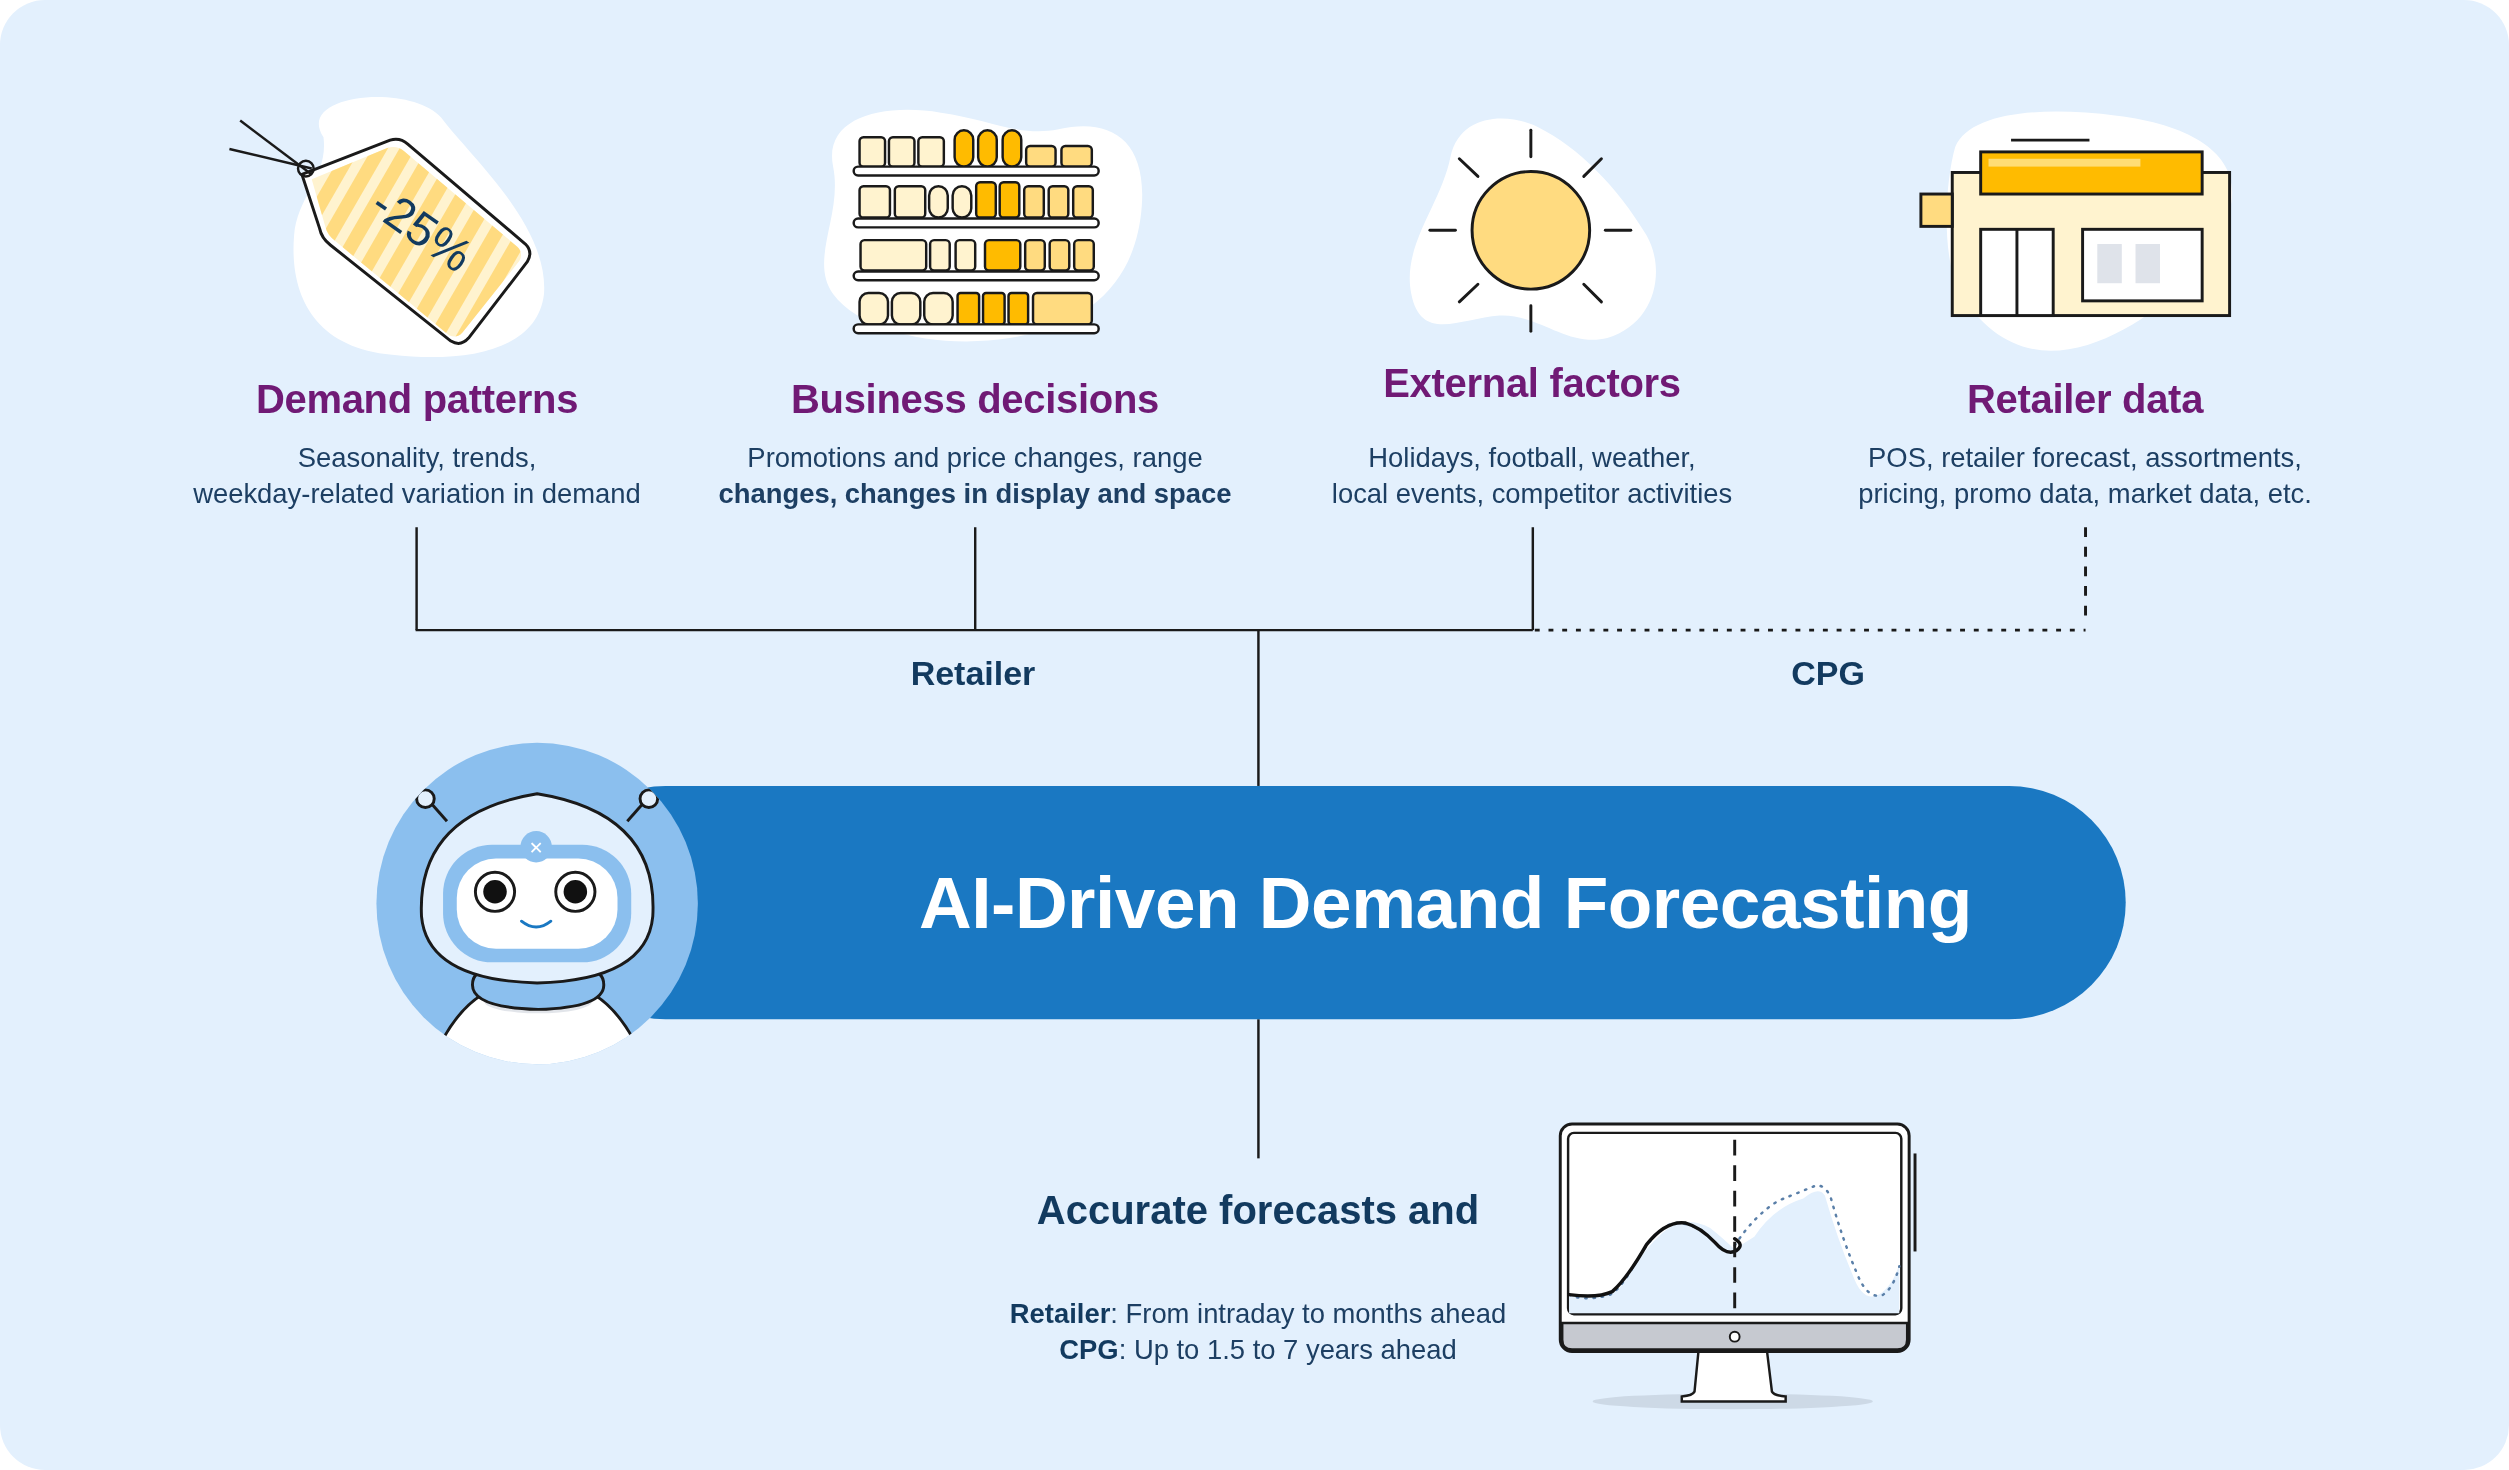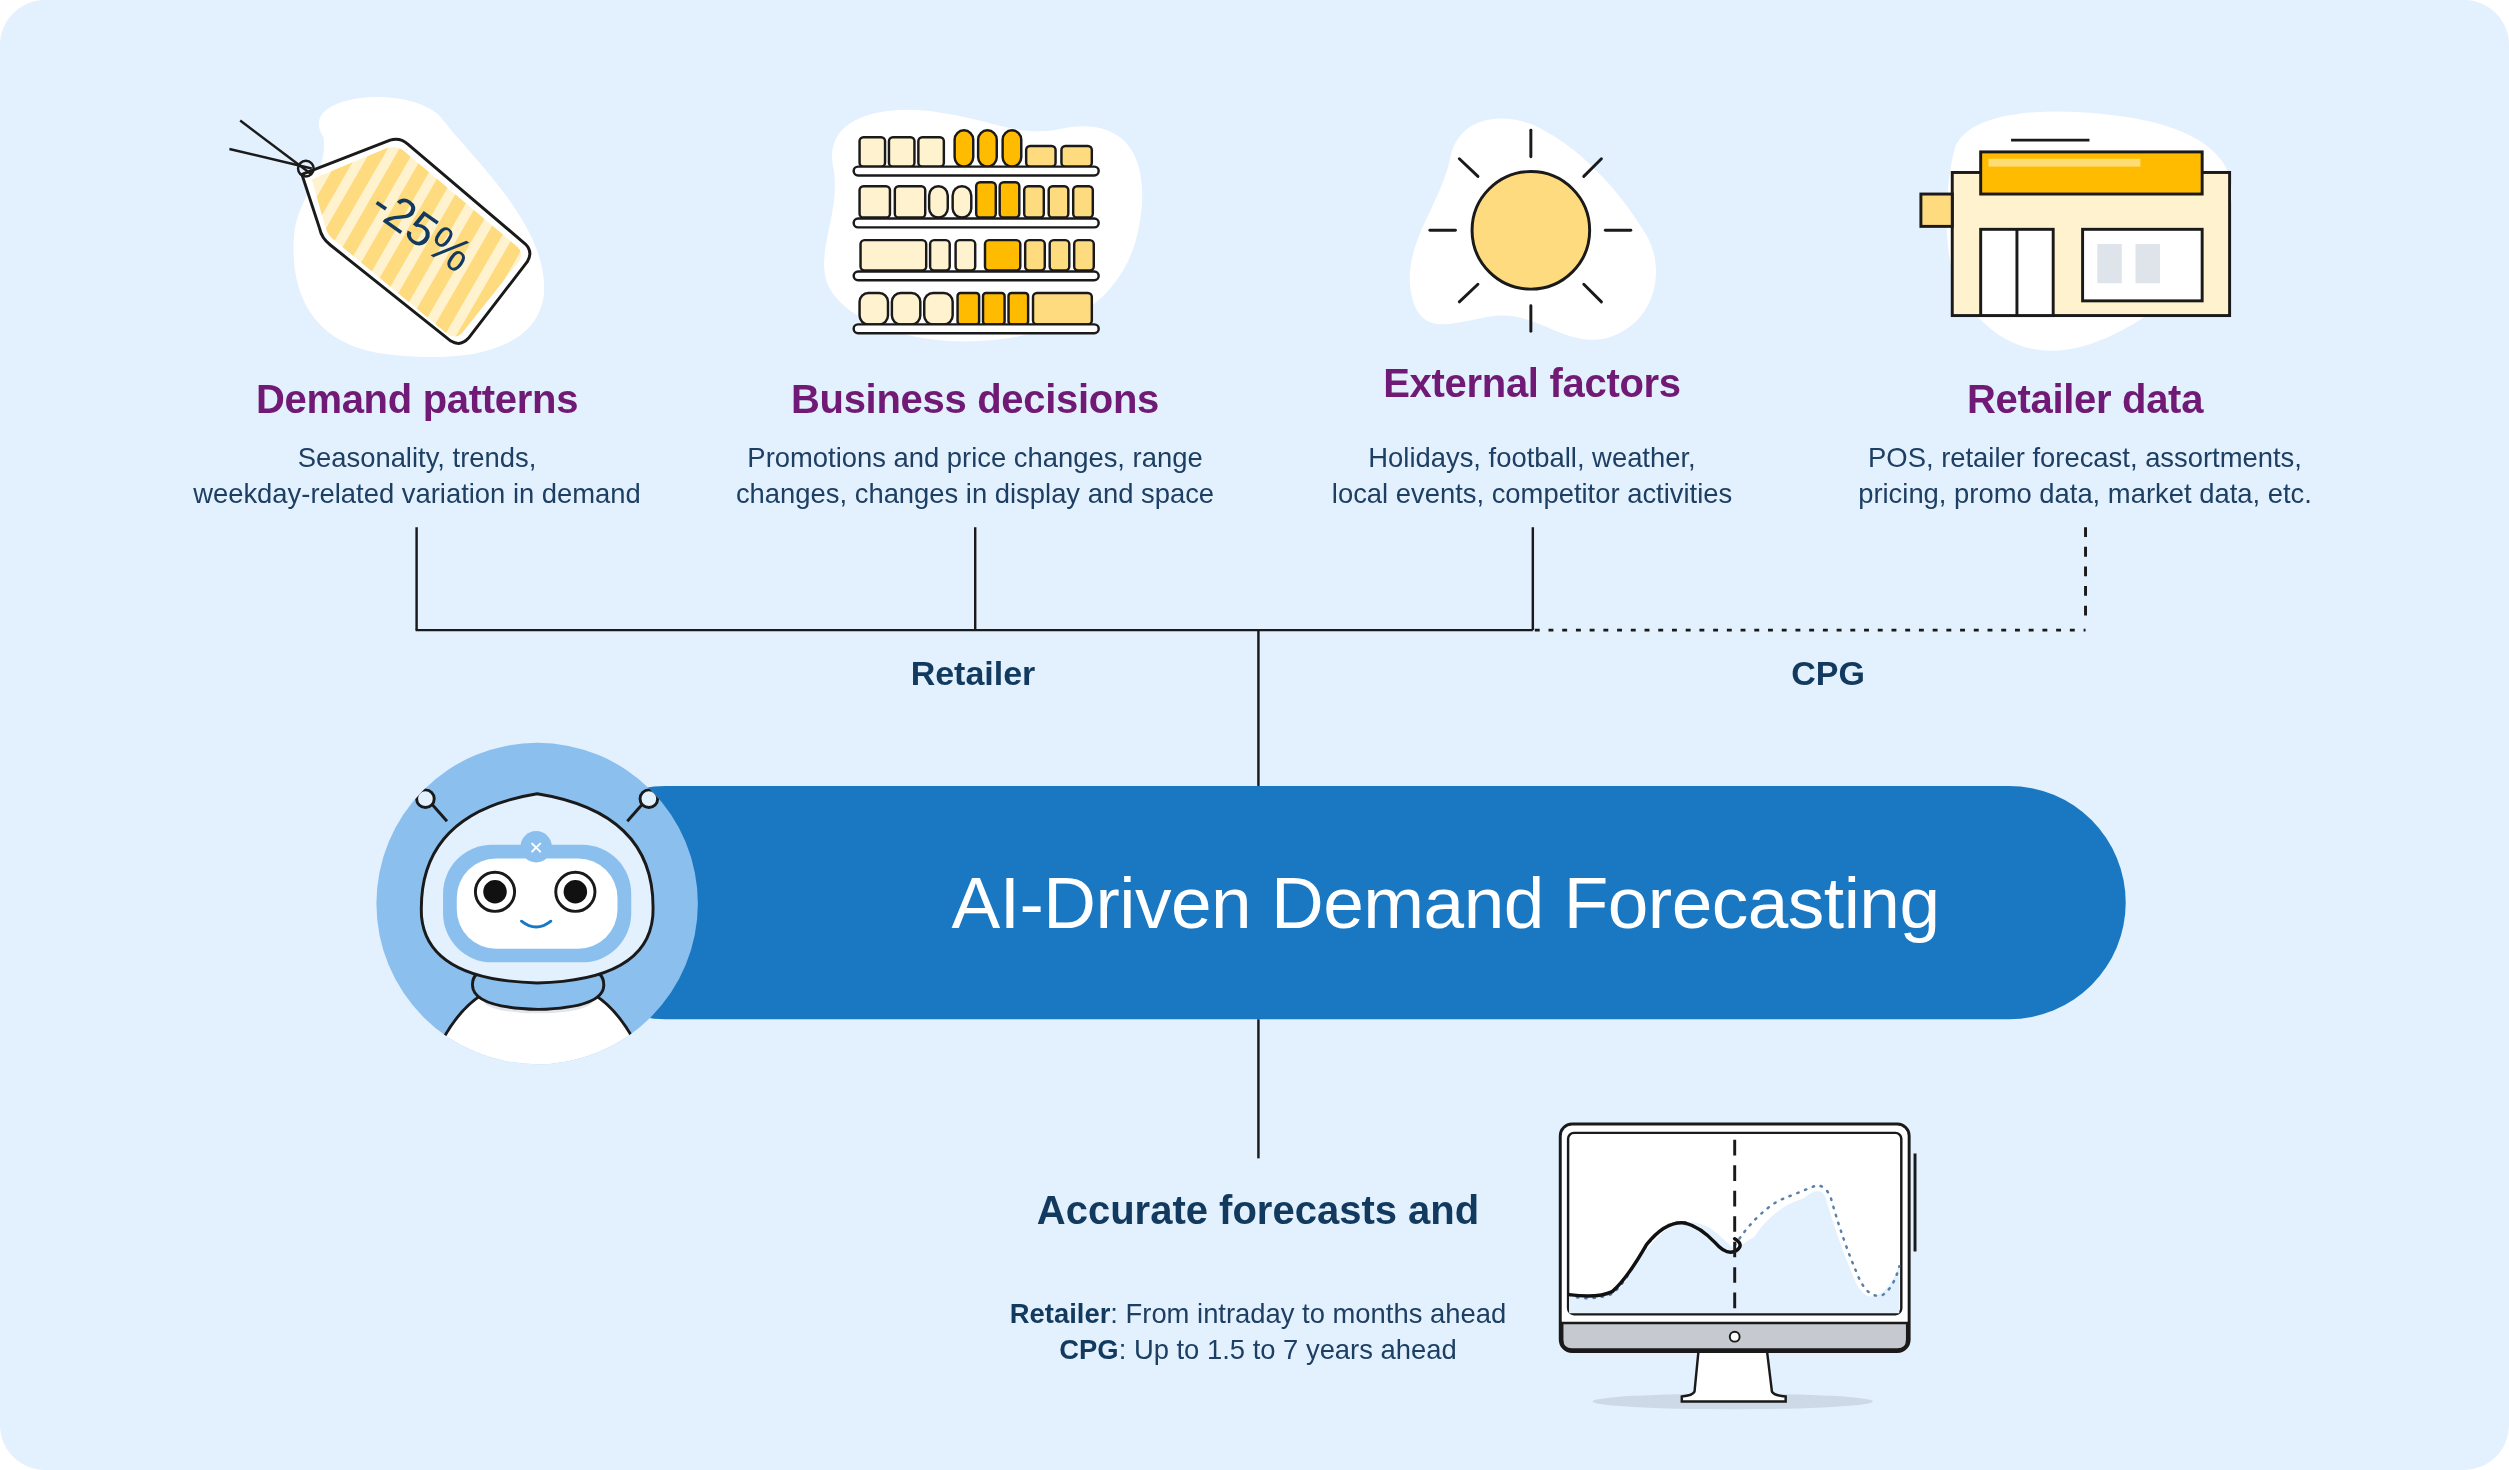--- a/index.html
+++ b/index.html
@@ -10,21 +10,21 @@
   svg.art { position: absolute; left: 0; top: 0; width: 2509px; height: 1470px; }
   .col-title { position: absolute; width: 588px; text-align: center;
                font-weight: 700; font-size: 40px; color: #701a75; line-height: 45px;
                letter-spacing: -0.3px; }
   .col-sub { position: absolute; width: 588px; text-align: center;
              font-size: 27.4px; color: #1d3f63; line-height: 36px; }
   .branch-label { position: absolute; width: 294px; text-align: center;
                   font-weight: 700; font-size: 34px; color: #123a5f; line-height: 39px; }
   .bar-title { position: absolute; left: 647px; top: 786px; width: 1479px; height: 233px;
                display: flex; align-items: center; justify-content: center;
-               font-weight: 400; font-size: 73px; color: #ffffff; letter-spacing: -0.5px;
+               font-weight: 700; font-size: 73px; color: #ffffff; letter-spacing: -0.5px;
                padding-left: 118px; box-sizing: border-box; }
   .out-title { position: absolute; left: 915px; top: 1188px; width: 686px; text-align: center;
                font-weight: 700; font-size: 40px; line-height: 45px; color: #123a5f; }
   .out-line { position: absolute; left: 915px; width: 686px; text-align: center;
               font-size: 27.4px; line-height: 36px; color: #1d3f63; }
   .out-line b { font-weight: 700; color: #123a5f; }
 </style>
 </head>
 <body>
 
@@ -204,21 +204,21 @@
 </svg>
 
 <div>
   <div class="col-title" style="left:123px; top:377px;">Demand patterns</div>
   <div class="col-sub" style="left:123px; top:440px;">Seasonality, trends,</div>
   <div class="col-sub" style="left:123px; top:476px;">weekday-related variation in demand</div>
 </div>
 <div>
   <div class="col-title" style="left:681px; top:377px;">Business decisions</div>
   <div class="col-sub" style="left:681px; top:440px;">Promotions and price changes, range</div>
-  <div class="col-sub" style="left:681px; top:476px;">changes, changes in display and space</div>
+  <div class="col-sub" style="left:681px; top:476px;font-weight:bold;">changes, changes in display and space</div>
 </div>
 <div>
   <div class="col-title" style="left:1238px; top:361px;">External factors</div>
   <div class="col-sub" style="left:1238px; top:440px;">Holidays, football, weather,</div>
   <div class="col-sub" style="left:1238px; top:476px;">local events, competitor activities</div>
 </div>
 <div>
   <div class="col-title" style="left:1791px; top:377px;">Retailer data</div>
   <div class="col-sub" style="left:1791px; top:440px;">POS, retailer forecast, assortments,</div>
   <div class="col-sub" style="left:1791px; top:476px;">pricing, promo data, market data, etc.</div>

